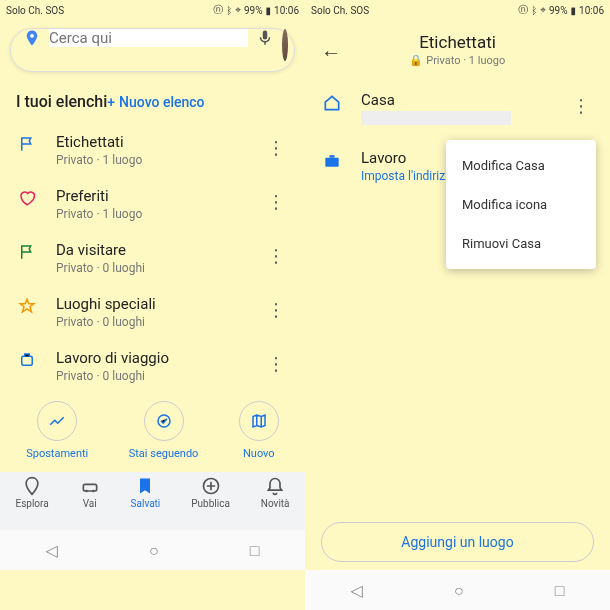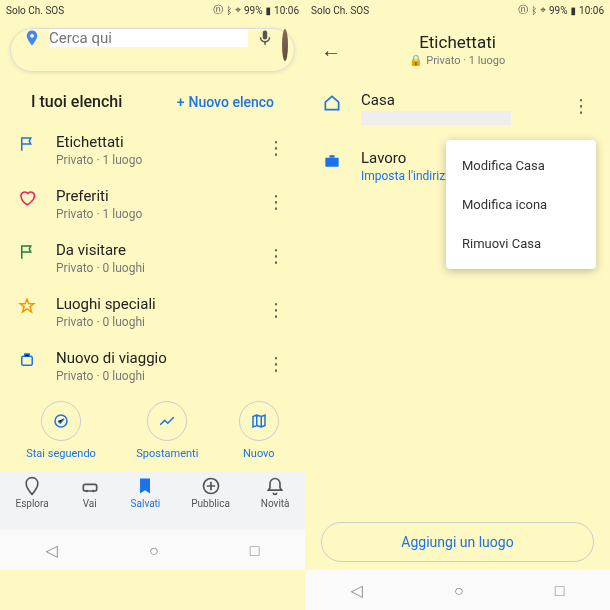--- a/index.html
+++ b/index.html
@@ -3,21 +3,21 @@
 <meta charset="utf-8">
 <style>
 *{margin:0;padding:0;box-sizing:border-box;font-family:Roboto,Arial,sans-serif}
 body{width:610px;height:610px;display:flex;background:#fff;overflow:hidden}
 .screen{width:305px;height:610px;position:relative;background:#fef9c3;display:flex;flex-direction:column}
 .status-bar{height:20px;padding:0 6px;display:flex;justify-content:space-between;align-items:center;font-size:10px;color:#333}
 .status-right{display:flex;gap:3px;align-items:center}
 .search-bar{margin:8px 10px;height:44px;border:1px solid #ddd;border-radius:22px;display:flex;align-items:flex-start;padding:0 6px 0 12px;gap:8px;box-shadow:0 1px 4px rgba(0,0,0,.1)}
 .search-input{flex:1;border:none;outline:none;font-size:15px;color:#777}
 .avatar{width:32px;height:32px;border-radius:50%;background:linear-gradient(135deg,#8a6d5c,#5a4a3c)}
-.section-header{display:flex;justify-content:space-between;align-items:center;padding:12px 31px}
+.section-header{display:flex;align-items:center;padding:12px 16px}
 .section-title{font-size:16px;color:#222;font-weight:500}
 .new-list{color:#1a73e8;font-size:14px;font-weight:500;display:flex;gap:4px;align-items:center}
 .list-item{display:flex;align-items:flex-start;padding:10px 16px;gap:18px}
 .list-icon{width:22px;display:flex;justify-content:center;padding-top:2px}
 .list-content{flex:1}
 .list-title{font-size:15px;color:#222}
 .list-sub{font-size:12px;color:#777;margin-top:2px}
 .list-menu{color:#555;font-size:18px;padding:4px}
 .chip-row{display:flex;justify-content:space-around;padding:8px 6px 12px}
 .chip{display:flex;flex-direction:column;align-items:center;gap:6px}
@@ -127,43 +127,43 @@
     <span class="list-menu">⋮</span>
   </div>
   <div class="list-item">
     <span class="list-icon">
         <svg width="18" height="18" viewBox="0 0 24 24">
           <rect x="5" y="7" width="14" height="12" rx="2" fill="none" stroke="#1a73e8" stroke-width="2"></rect>
           <path stroke="#1a73e8" stroke-width="2" d="M9 7V4h6v3"></path>
         </svg>
       </span>
     <div class="list-content">
-        <div class="list-title">Nuovo di viaggio</div>
+        <div class="list-title">Lavoro di viaggio</div>
         <div class="list-sub">Privato · 0 luoghi</div>
       </div>
     <span class="list-menu">⋮</span>
   </div>
 
   <div class="chip-row">
+    <div class="chip">
+        <div class="chip-circle">
+          <svg width="18" height="18" viewBox="0 0 24 24">
+            <path fill="none" stroke="#1a73e8" stroke-width="2" d="M3 17l6-6 4 4 8-8"></path>
+          </svg>
+        </div>
+        <span class="chip-label">Spostamenti</span>
+      </div>
     <div class="chip">
         <div class="chip-circle">
           <svg width="18" height="18" viewBox="0 0 24 24">
             <circle cx="12" cy="12" r="8" fill="none" stroke="#1a73e8" stroke-width="2"></circle>
             <path stroke="#1a73e8" stroke-width="2" d="M8 12l3 3 5-6"></path>
           </svg>
         </div>
         <span class="chip-label">Stai seguendo</span>
-      </div>
-    <div class="chip">
-        <div class="chip-circle">
-          <svg width="18" height="18" viewBox="0 0 24 24">
-            <path fill="none" stroke="#1a73e8" stroke-width="2" d="M3 17l6-6 4 4 8-8"></path>
-          </svg>
-        </div>
-        <span class="chip-label">Spostamenti</span>
       </div>
     <div class="chip">
         <div class="chip-circle">
           <svg width="18" height="18" viewBox="0 0 24 24">
             <path fill="none" stroke="#1a73e8" stroke-width="2" d="M9 4L4 6v14l5-2 6 2 5-2V4l-5 2-6-2zM9 4v14M15 6v14"></path>
           </svg>
         </div>
         <span class="chip-label">Nuovo</span>
       </div>
   </div>

